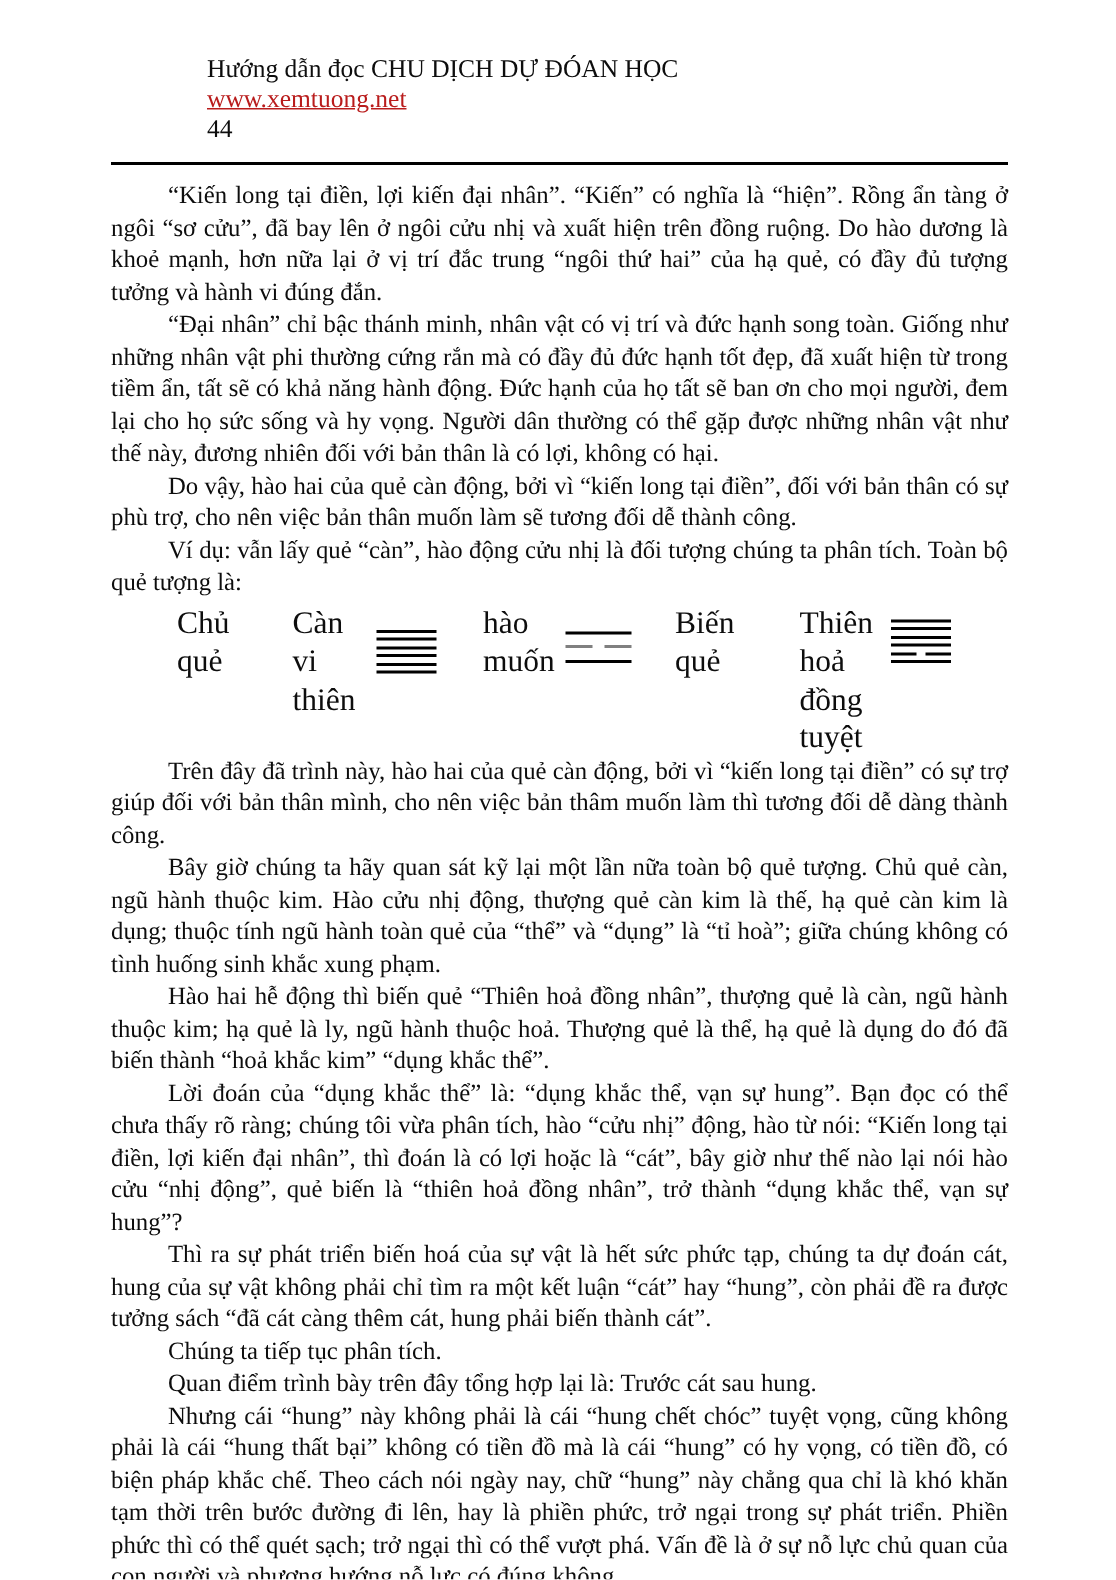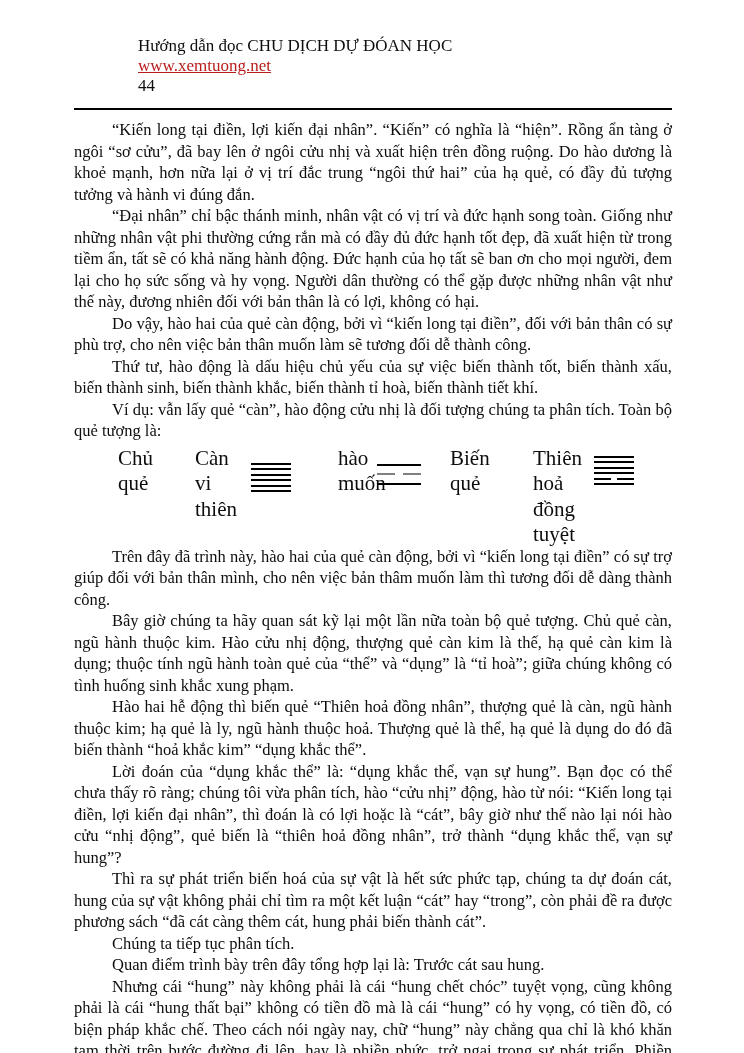--- a/index.html
+++ b/index.html
@@ -64,42 +64,41 @@
     <div class="hdr">
       <span class="hdr-title">Hướng dẫn đọc CHU DỊCH DỰ ĐÓAN HỌC</span>
       <a class="hdr-link" href="#">www.xemtuong.net</a>
       <span class="hdr-page">44</span>
     </div>
 
     <div class="bodytext">
       <p class="para">“Kiến long tại điền, lợi kiến đại nhân”. “Kiến” có nghĩa là “hiện”. Rồng ẩn tàng ở ngôi “sơ cửu”, đã bay lên ở ngôi cửu nhị và xuất hiện trên đồng ruộng. Do hào dương là khoẻ mạnh, hơn nữa lại ở vị trí đắc trung “ngôi thứ hai” của hạ quẻ, có đầy đủ tượng tưởng và hành vi đúng đắn.</p>
       <p class="para">“Đại nhân” chỉ bậc thánh minh, nhân vật có vị trí và đức hạnh song toàn. Giống như những nhân vật phi thường cứng rắn mà có đầy đủ đức hạnh tốt đẹp, đã xuất hiện từ trong tiềm ẩn, tất sẽ có khả năng hành động. Đức hạnh của họ tất sẽ ban ơn cho mọi người, đem lại cho họ sức sống và hy vọng. Người dân thường có thể gặp được những nhân vật như thế này, đương nhiên đối với bản thân là có lợi, không có hại.</p>
       <p class="para">Do vậy, hào hai của quẻ càn động, bởi vì “kiến long tại điền”, đối với bản thân có sự phù trợ, cho nên việc bản thân muốn làm sẽ tương đối dễ thành công.</p>
-      <p class="para">Thứ tư, hào động là dấu hiệu chủ yếu của sự việc biến thành tốt, biến thành xấu, biến thành sinh, biến thành khắc, biến thành tỉ hoà, biến thành tiết khí.</p>
       <p class="para">Ví dụ: vẫn lấy quẻ “càn”, hào động cửu nhị là đối tượng chúng ta phân tích. Toàn bộ quẻ tượng là:</p>
 
       <div class="diagram">
         <div class="dcol" style="left:44px">
           <span>Chủ</span>
           <span>quẻ</span>
         </div>
         <div class="dcol" style="left:121px">
           <span>Càn</span>
           <span>vi</span>
           <span>thiên</span>
         </div>
         <div class="hex" style="left:177px;top:21px;width:40px">
             <div class="hexline"></div>
             <div class="hexline"></div>
             <div class="hexline"></div>
             <div class="hexline"></div>
             <div class="hexline"></div>
             <div class="hexline"></div>
           </div>
-        <div class="dcol" style="left:264px">
+        <div class="dcol" style="left:248px">
           <span>hào</span>
           <span>muốn</span>
         </div>
         <div class="hex moving" style="left:303px;top:22px;width:44px">
             <div class="hexline"></div>
             <div class="hexline broken">
               <i></i>
               <i></i>
             </div>
             <div class="hexline"></div>
@@ -124,20 +123,20 @@
               <i></i>
             </div>
             <div class="hexline"></div>
           </div>
       </div>
 
       <p class="para">Trên đây đã trình này, hào hai của quẻ càn động, bởi vì “kiến long tại điền” có sự trợ giúp đối với bản thân mình, cho nên việc bản thâm muốn làm thì tương đối dễ dàng thành công.</p>
       <p class="para">Bây giờ chúng ta hãy quan sát kỹ lại một lần nữa toàn bộ quẻ tượng. Chủ quẻ càn, ngũ hành thuộc kim. Hào cửu nhị động, thượng quẻ càn kim là thế, hạ quẻ càn kim là dụng; thuộc tính ngũ hành toàn quẻ của “thể” và “dụng” là “tỉ hoà”; giữa chúng không có tình huống sinh khắc xung phạm.</p>
       <p class="para">Hào hai hễ động thì biến quẻ “Thiên hoả đồng nhân”, thượng quẻ là càn, ngũ hành thuộc kim; hạ quẻ là ly, ngũ hành thuộc hoả. Thượng quẻ là thể, hạ quẻ là dụng do đó đã biến thành “hoả khắc kim” “dụng khắc thể”.</p>
       <p class="para">Lời đoán của “dụng khắc thể” là: “dụng khắc thể, vạn sự hung”. Bạn đọc có thể chưa thấy rõ ràng; chúng tôi vừa phân tích, hào “cửu nhị” động, hào từ nói: “Kiến long tại điền, lợi kiến đại nhân”, thì đoán là có lợi hoặc là “cát”, bây giờ như thế nào lại nói hào cửu “nhị động”, quẻ biến là “thiên hoả đồng nhân”, trở thành “dụng khắc thể, vạn sự hung”?</p>
-      <p class="para">Thì ra sự phát triển biến hoá của sự vật là hết sức phức tạp, chúng ta dự đoán cát, hung của sự vật không phải chỉ tìm ra một kết luận “cát” hay “trong”, còn phải đề ra được phương sách “đã cát càng thêm cát, hung phải biến thành cát”.</p>
+      <p class="para">Thì ra sự phát triển biến hoá của sự vật là hết sức phức tạp, chúng ta dự đoán cát, hung của sự vật không phải chỉ tìm ra một kết luận “cát” hay “hung”, còn phải đề ra được tưởng sách “đã cát càng thêm cát, hung phải biến thành cát”.</p>
       <p class="para">Chúng ta tiếp tục phân tích.</p>
       <p class="para">Quan điểm trình bày trên đây tổng hợp lại là: Trước cát sau hung.</p>
       <p class="para">Nhưng cái “hung” này không phải là cái “hung chết chóc” tuyệt vọng, cũng không phải là cái “hung thất bại” không có tiền đồ mà là cái “hung” có hy vọng, có tiền đồ, có biện pháp khắc chế. Theo cách nói ngày nay, chữ “hung” này chẳng qua chỉ là khó khăn tạm thời trên bước đường đi lên, hay là phiền phức, trở ngại trong sự phát triển. Phiền phức thì có thể quét sạch; trở ngại thì có thể vượt phá. Vấn đề là ở sự nỗ lực chủ quan của con người và phương hướng nỗ lực có đúng không.</p>
     </div>
 
   </div>
 </div>
 
 </body></html>

